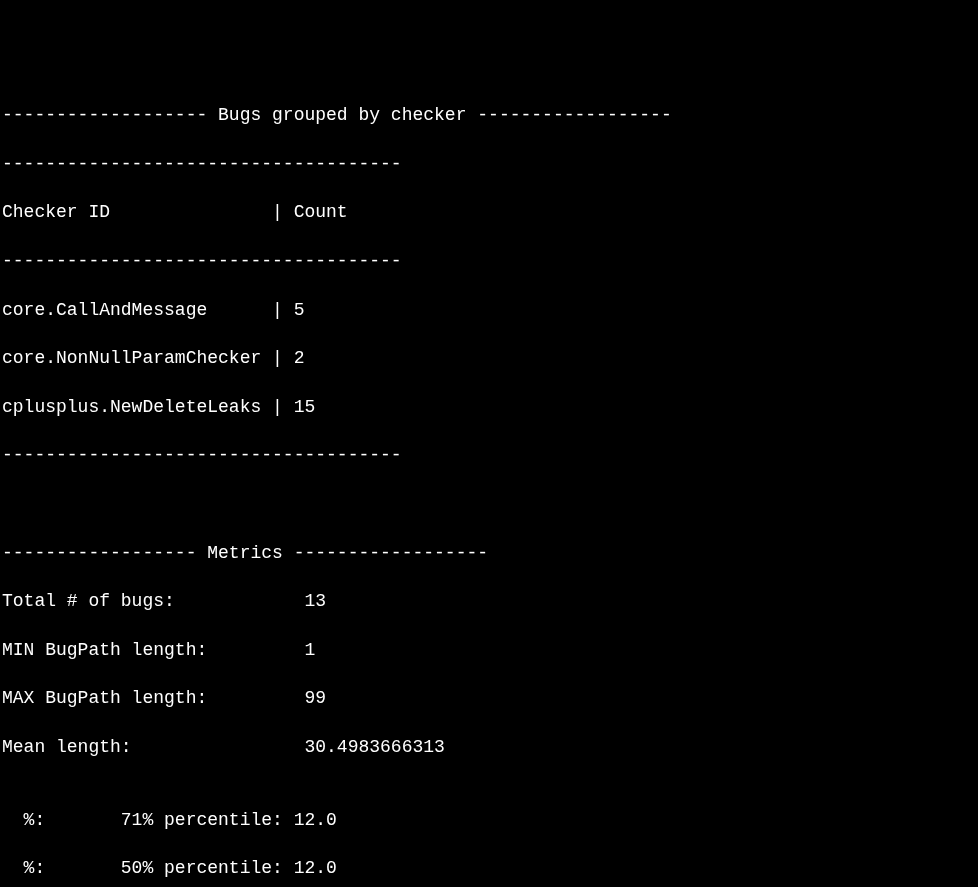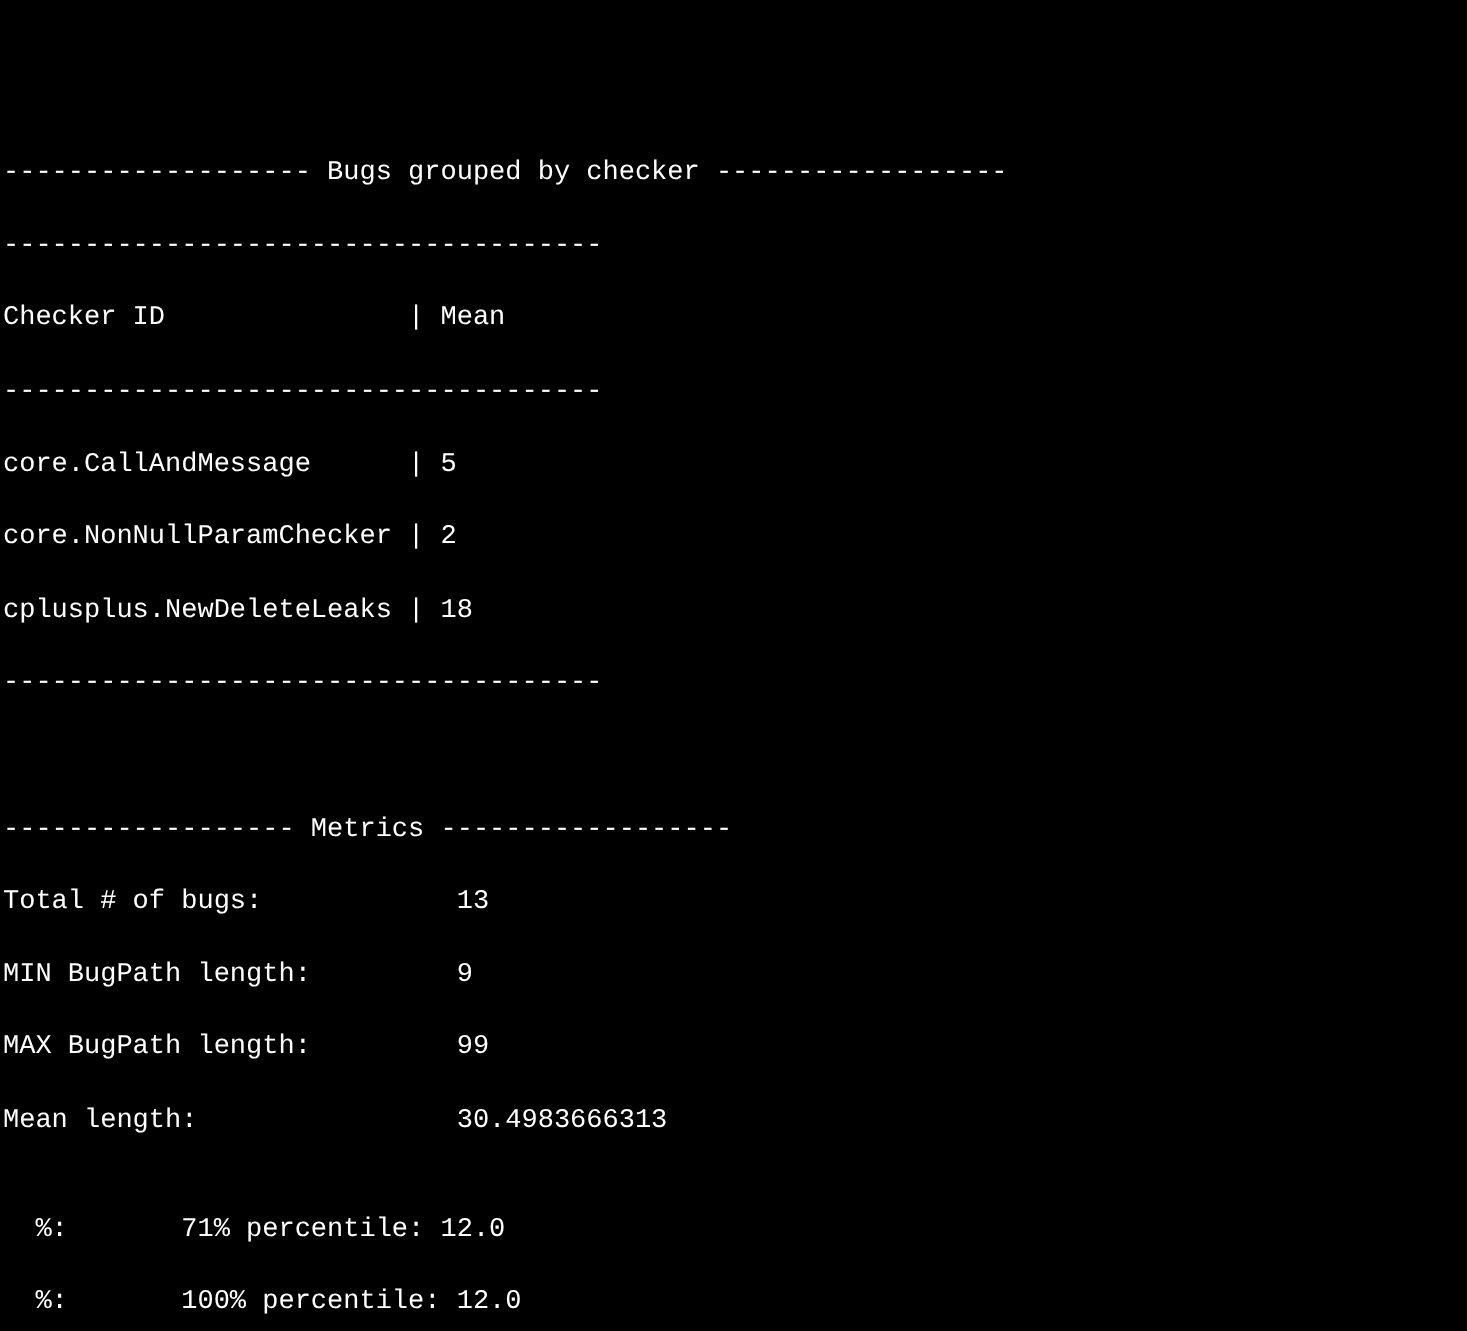--- a/index.html
+++ b/index.html
@@ -22,48 +22,48 @@
   </style>
 </head>
 <body>
 
 
 
 <span>------------------- Bugs grouped by checker ------------------
 </span>
 <span>-------------------------------------
 </span>
-<span>Checker ID               | Mean
+<span>Checker ID               | Count
 </span>
 <span>-------------------------------------
 </span>
 <span>core.CallAndMessage      | 5
 </span>
 <span>core.NonNullParamChecker | 2
 </span>
-<span>cplusplus.NewDeleteLeaks | 18
+<span>cplusplus.NewDeleteLeaks | 15
 </span>
 <span>-------------------------------------
 </span>
 
 
 <span>------------------ Metrics ------------------
 </span>
 <span>Total # of bugs:            13
 </span>
-<span>MIN BugPath length:         9
+<span>MIN BugPath length:         1
 </span>
 <span>MAX BugPath length:         99
 </span>
 <span>Mean length:                30.4983666313
 </span>
 
 <span>  %:       71% percentile: 12.0
 </span>
-<span>  %:       100% percentile: 12.0
+<span>  %:       50% percentile: 12.0
 </span>
 
 
 
 
 
 
 
 
 

